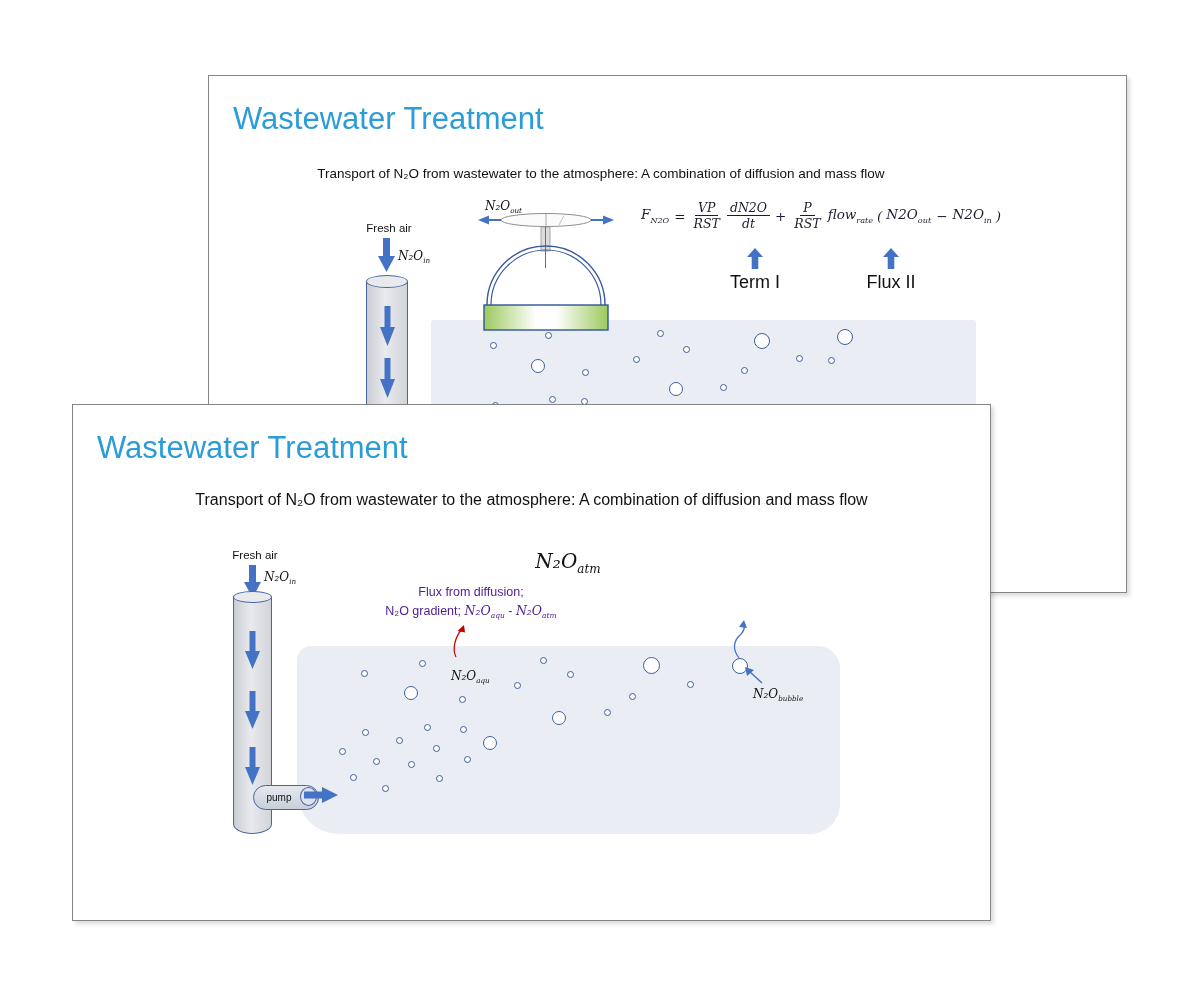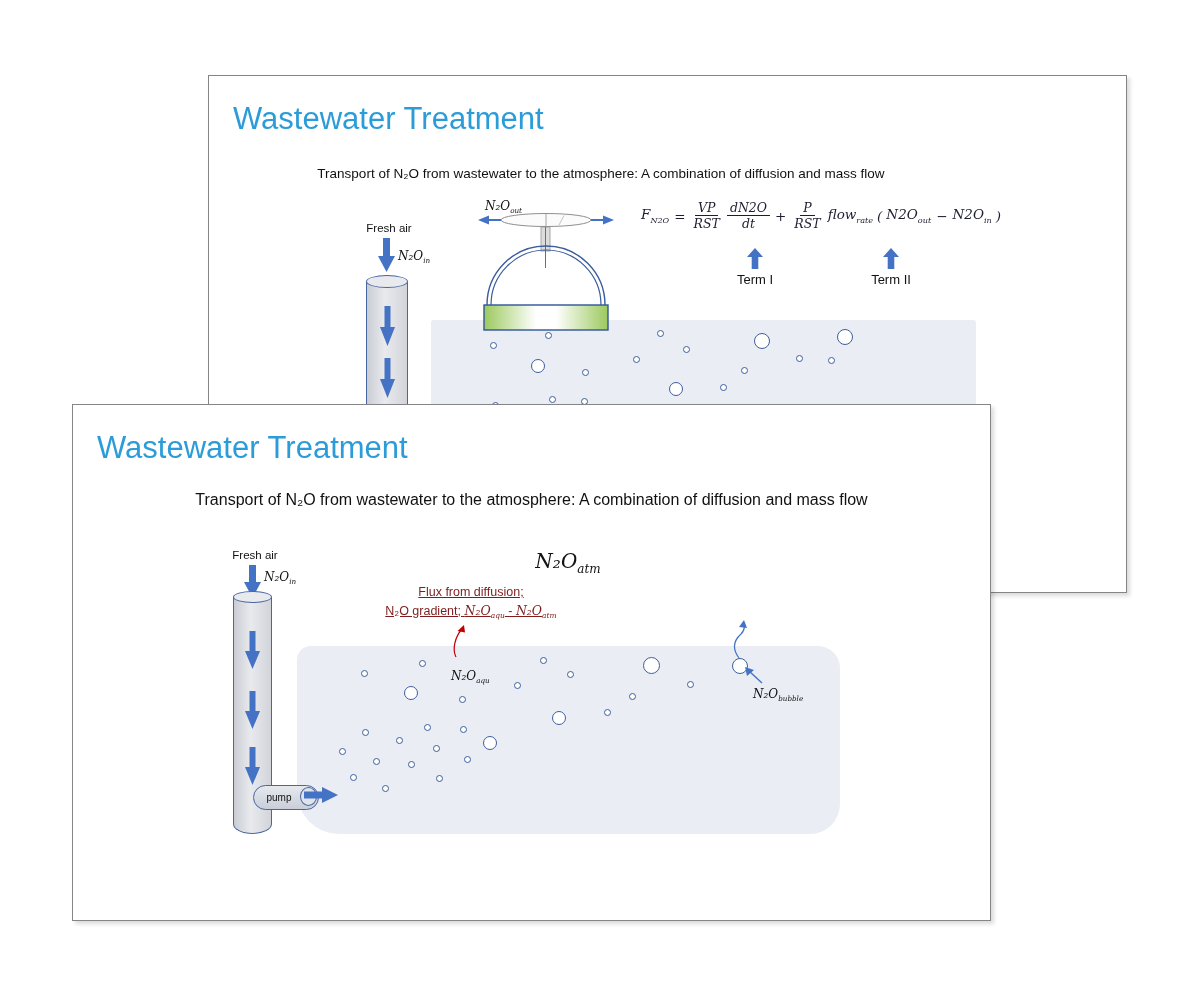--- a/index.html
+++ b/index.html
@@ -29,22 +29,22 @@
             border:1.4px solid #4a66a0;border-top:none;box-sizing:border-box;}
   .cyl-rim{position:absolute;background:#e9eaed;border:1.4px solid #4a66a0;border-radius:50%;
            box-sizing:border-box;}
   .absvg{position:absolute;}
   .formula{position:absolute;left:432px;top:124px;display:flex;align-items:center;gap:4px;
            font:italic 13.5px "DejaVu Serif",serif;color:#1d1d30;white-space:nowrap;}
   .formula .mo{font-style:normal;padding:0 1px;}
   .frac{display:inline-flex;flex-direction:column;align-items:center;font-size:12.5px;line-height:1.2;}
   .frac .num{border-bottom:1.1px solid #1d1d30;padding:0 3px;}
   .frac .den{padding:0 3px;font-style:italic;}
-  .termlbl{position:absolute;font-size:13px;text-align:center;color:#111;}
-  .anno{position:absolute;width:200px;text-align:center;font-size:12.5px;line-height:1.4;color:#7f1d1d;text-decoration:underline;}
+  .termlbl{position:absolute;font-size:18px;text-align:center;color:#111;}
+  .anno{position:absolute;width:200px;text-align:center;font-size:12.5px;line-height:1.4;color:#4c1d95;}
   .pump{position:absolute;left:180px;top:380px;width:66px;height:25px;border-radius:13px;
         background:linear-gradient(180deg,#e6e9ee,#c9ced9);border:1.4px solid #4a66a0;
         box-sizing:border-box;display:flex;align-items:center;justify-content:center;
         font-size:10px;color:#111;padding-right:14px;}
   .pump::after{content:"";position:absolute;right:1px;top:1px;width:17px;height:19px;
         border:1.3px solid #4a66a0;border-radius:50%;background:#dfe3ea;box-sizing:border-box;}
 </style>
 </head>
 <body>
 
@@ -143,21 +143,21 @@
       <span>)</span>
     </div>
 
     <svg class="absvg" style="left:538px;top:172px;" width="16" height="21">
       <path d="M8 0 L16 9 h-4.7 V21 H4.7 V9 H0 Z" fill="var(--arrow-blue,#4472C4)"></path>
     </svg>
     <div class="termlbl" style="left:516px;top:196px;width:60px;">Term I</div>
     <svg class="absvg" style="left:674px;top:172px;" width="16" height="21">
       <path d="M8 0 L16 9 h-4.7 V21 H4.7 V9 H0 Z" fill="var(--arrow-blue,#4472C4)"></path>
     </svg>
-    <div class="termlbl" style="left:650px;top:196px;width:64px;">Term II</div>
+    <div class="termlbl" style="left:650px;top:196px;width:64px;">Flux II</div>
   </div>
 
   <div class="slide slide-front">
     <div class="title">Wastewater Treatment</div>
     <div class="subtitle subtitle-front">Transport of N₂O from wastewater to the atmosphere: A combination of diffusion and mass flow</div>
 
     <span class="mlabel" style="left:430px;top:144px;width:130px;text-align:center;font-size:20px;">
       <span>N₂O</span><sub>atm</sub>
     </span>
 

